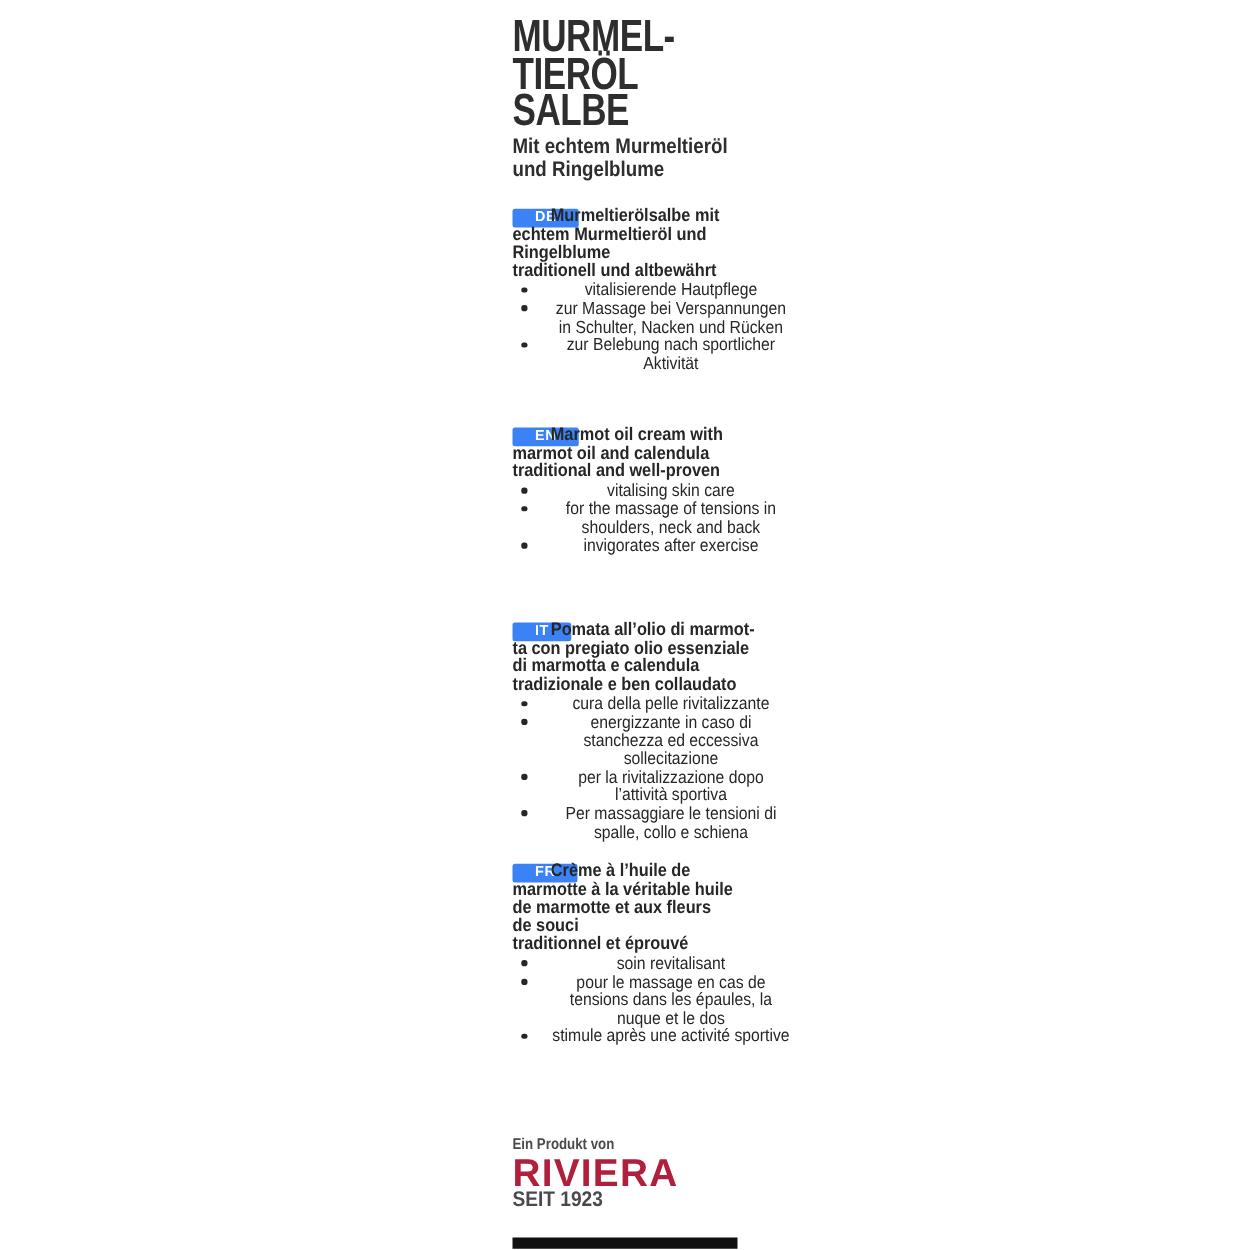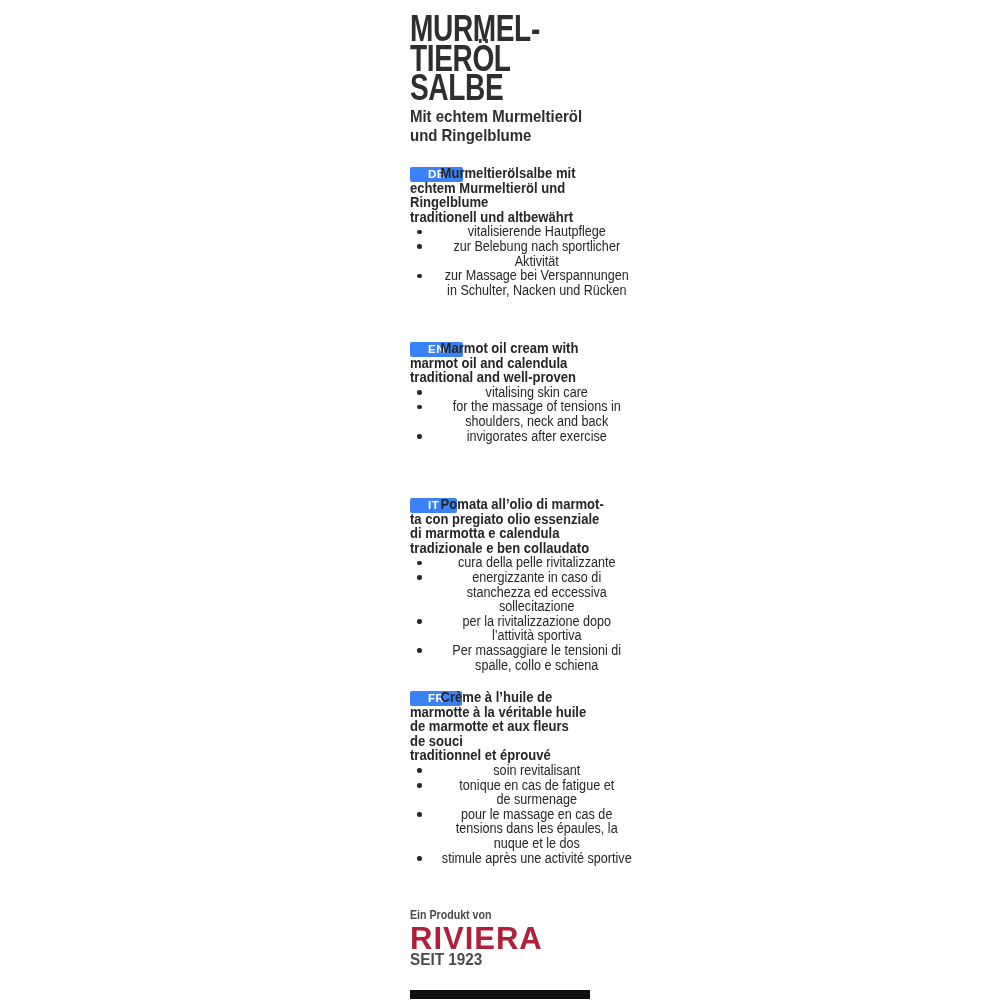--- a/index.html
+++ b/index.html
@@ -69,26 +69,26 @@
       <span class="hdr-text">Murmeltierölsalbe mit
 echtem Murmeltieröl und
 Ringelblume
 traditionell und altbewährt</span>
     </div>
     <ul class="benefits">
       <li>
           <span class="b-text">vitalisierende Hautpflege</span>
         </li>
       <li>
+          <span class="b-text">zur Massage bei Verspannungen
+in Schulter, Nacken und Rücken</span>
+        </li>
+      <li>
           <span class="b-text">zur Belebung nach sportlicher
 Aktivität</span>
-        </li>
-      <li>
-          <span class="b-text">zur Massage bei Verspannungen
-in Schulter, Nacken und Rücken</span>
         </li>
     </ul>
   </div>
 
   <div class="abs section sec-en">
     <div class="hdr">
       <span class="lang-badge">EN</span>
       <span class="hdr-text">Marmot oil cream with
 marmot oil and calendula
 traditional and well-proven</span>
@@ -142,24 +142,20 @@
 marmotte à la véritable huile
 de marmotte et aux fleurs
 de souci
 traditionnel et éprouvé</span>
     </div>
     <ul class="benefits">
       <li>
           <span class="b-text">soin revitalisant</span>
         </li>
       <li>
-          <span class="b-text">tonique en cas de fatigue et
-de surmenage</span>
-        </li>
-      <li>
           <span class="b-text">pour le massage en cas de
 tensions dans les épaules, la
 nuque et le dos</span>
         </li>
       <li>
           <span class="b-text">stimule après une activité sportive</span>
         </li>
     </ul>
   </div>
 

